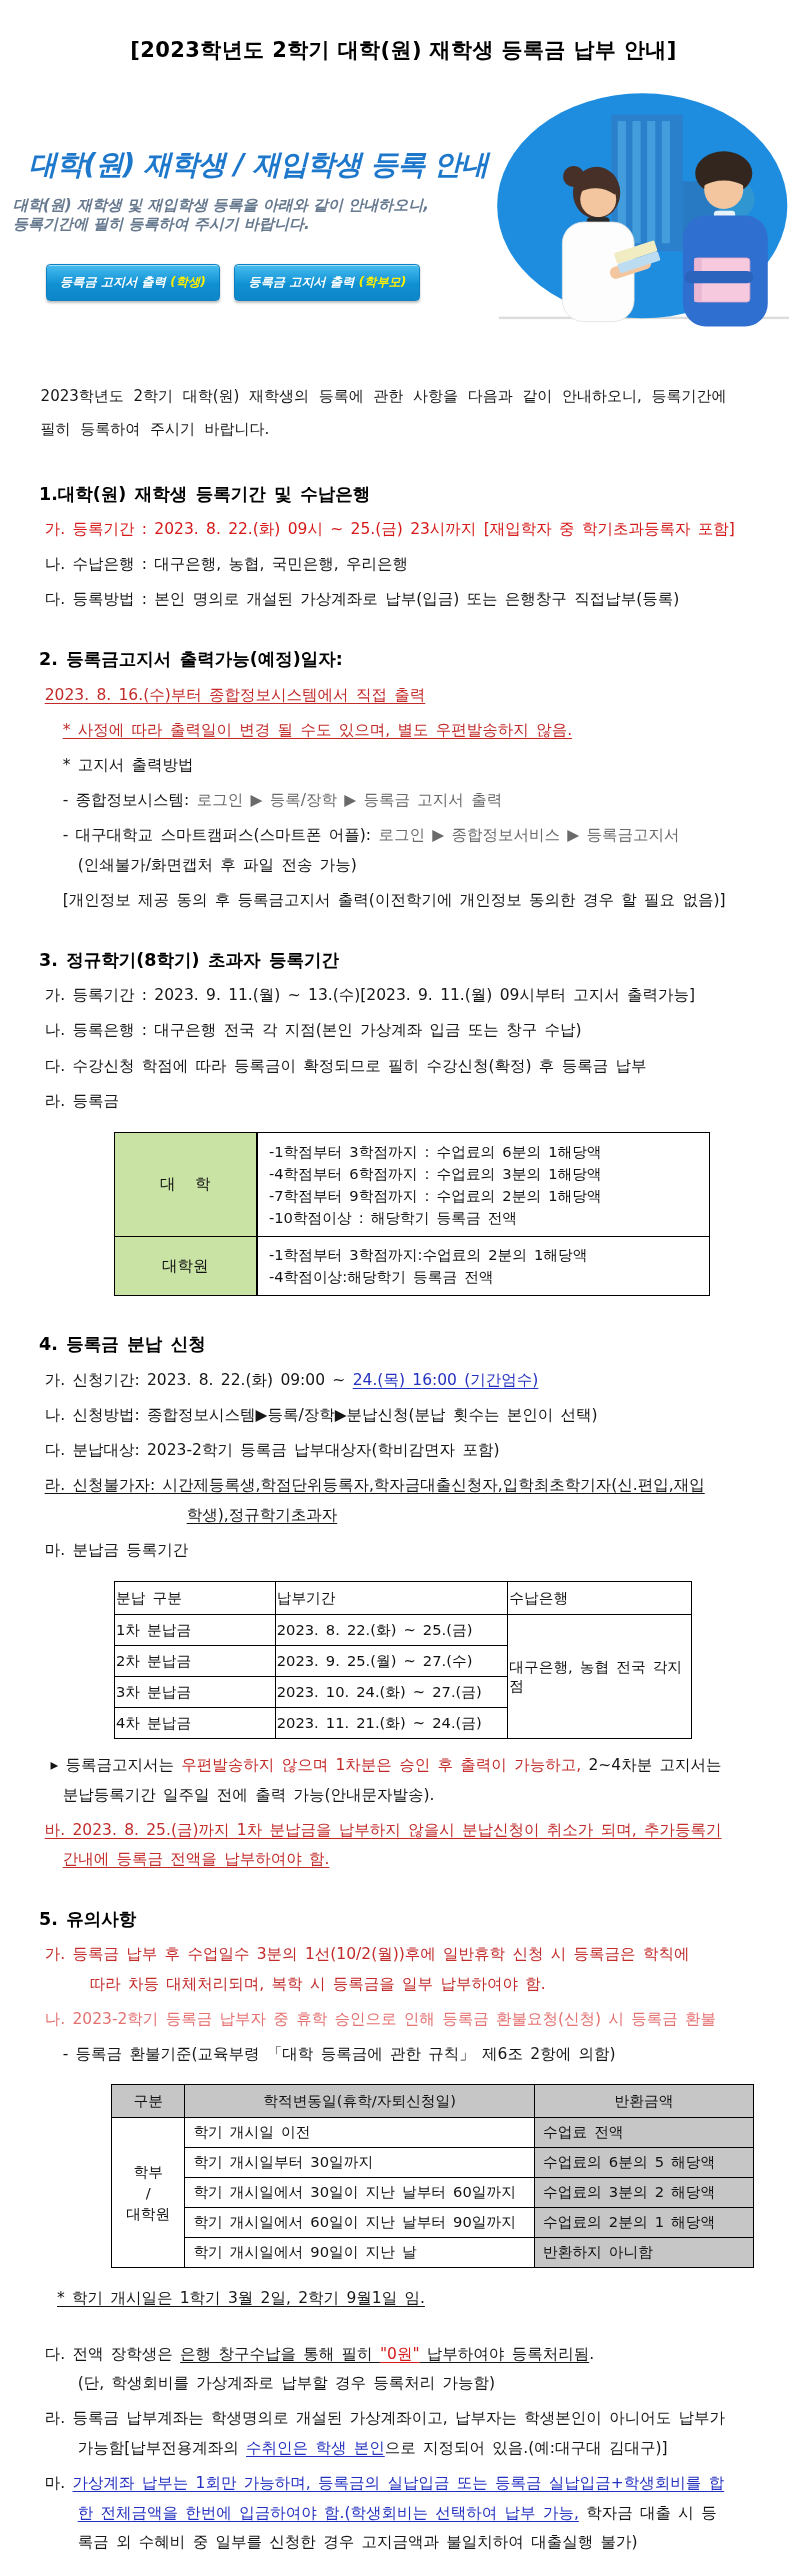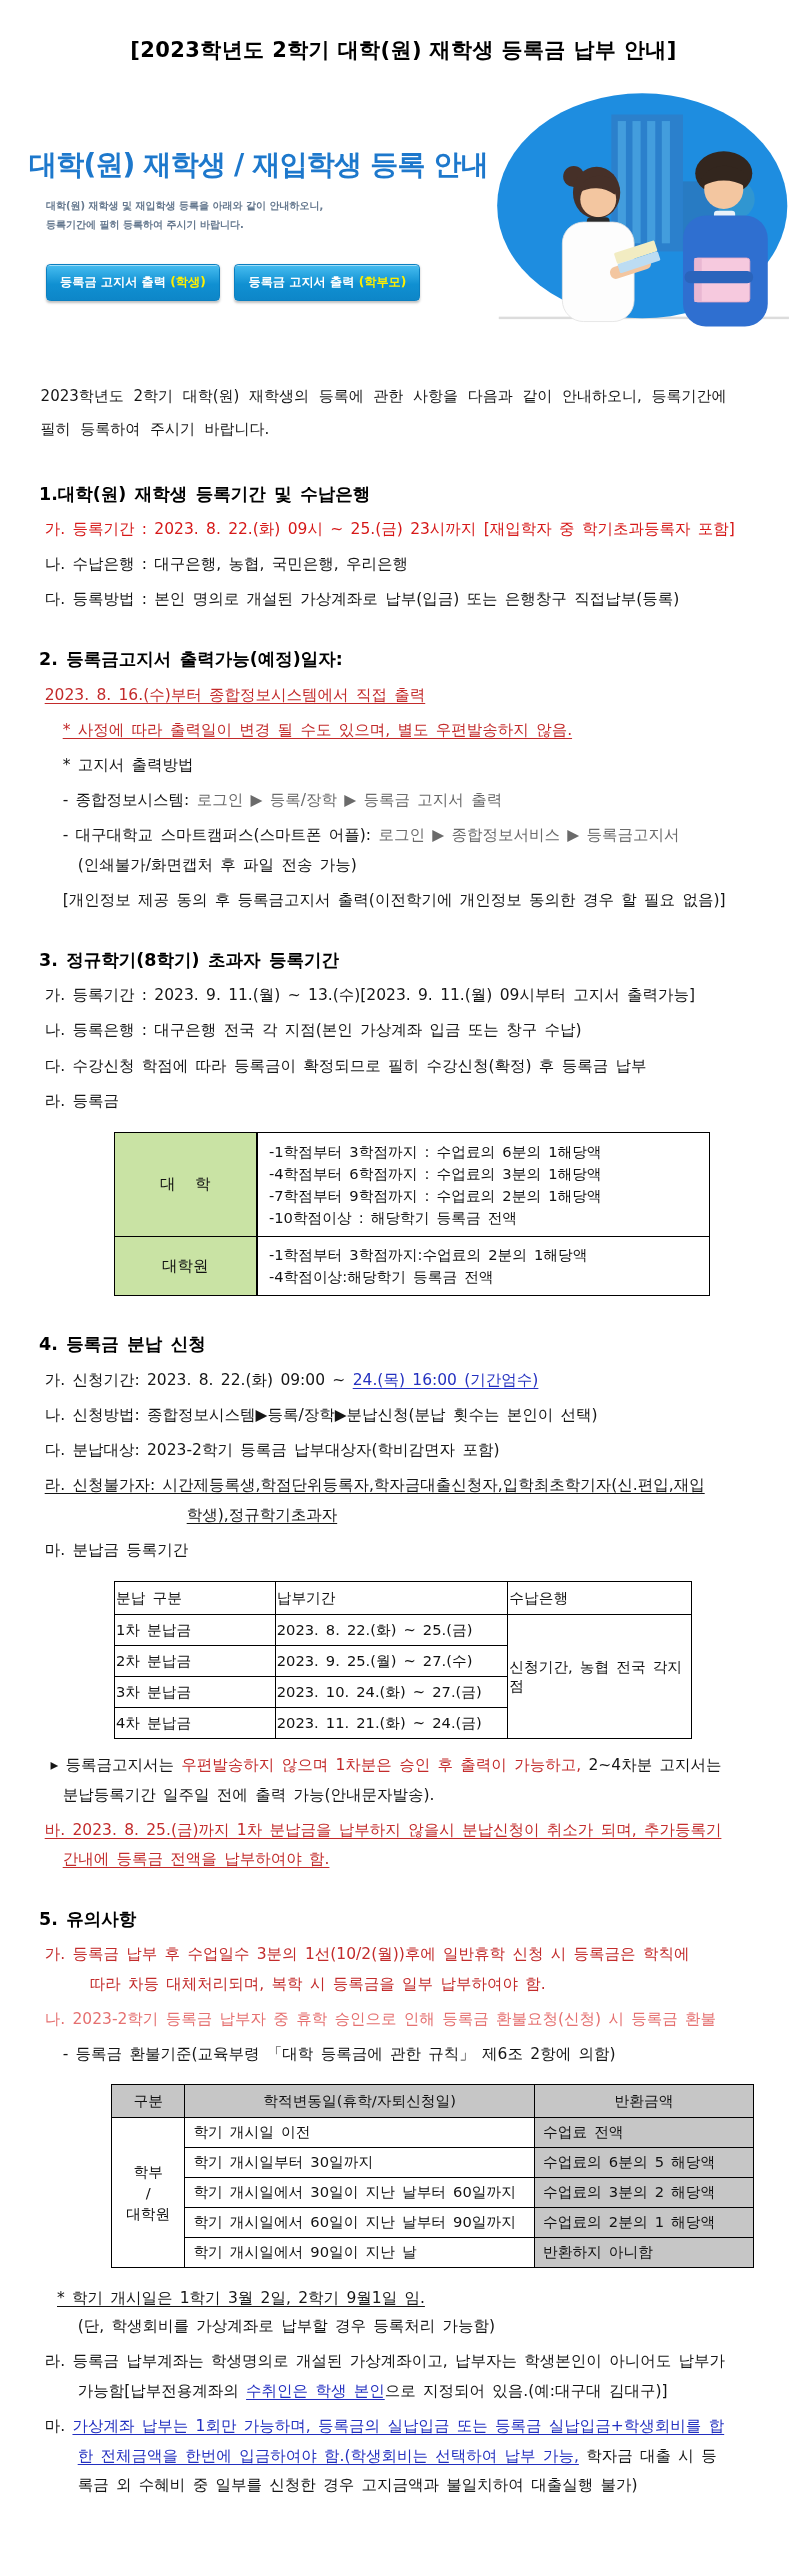--- a/index.html
+++ b/index.html
@@ -9,24 +9,24 @@
   }
   *{box-sizing:border-box;}
   body{margin:0;background:#fff;color:#151515;
        font-family:"DejaVu Sans","Liberation Sans",sans-serif;}
   .page{width:807px;min-height:2576px;background:#fff;margin:0 auto;position:relative;overflow:hidden;}
   .doc{padding:0 28px 57px 39px;word-spacing:2.4px;}
 
   h1.title{margin:36px 0 0;text-align:center;font-size:21px;font-weight:bold;color:#000;letter-spacing:0.4px;}
 
   
-  .banner{position:relative;height:259px;margin-top:9.8px;}
+  .banner{position:relative;height:259px;margin-top:9.8px;font-style:italic;}
   .banner-heading{position:absolute;left:29px;top:72px;font-size:28px;font-weight:bold;
                   color:var(--head-blue);letter-spacing:-0.8px;white-space:nowrap;}
-  .banner-sub{position:absolute;left:46px;top:122px;font-size:10px;font-weight:bold;
+  .banner-sub{position:absolute;left:13px;top:122px;font-size:15px;font-weight:bold;
               color:var(--sub-gray);line-height:19.5px;}
   .banner-buttons{position:absolute;left:46px;top:190px;display:flex;gap:14.7px;border-radius:15px;}
   .btn{display:inline-block;min-width:173px;padding:9px 13px;text-align:center;cursor:pointer;
        background:linear-gradient(#47bdf0,#1090d2 55%,#0d86c8);border:0.8px solid #0b7fc0;border-radius:4.1px;
        box-shadow:inset 0 0.8px 0 rgba(255,255,255,.65),0 1.6px 2.4px rgba(0,0,0,.25);
        color:#fff;font-weight:bold;font-size:12.2px;white-space:nowrap;}
   .btn .target{color:#ffee00;}
   .banner-art{position:absolute;right:4.9px;top:3.3px;}
 
   
@@ -188,21 +188,21 @@
     <table class="tbl installment">
       <tbody>
           <tr>
         <th class="col1">분납 구분</th>
         <th class="col2">납부기간</th>
         <th class="col3">수납은행</th>
       </tr>
       <tr>
         <td>1차 분납금</td>
         <td>2023. 8. 22.(화) ~ 25.(금)</td>
-        <td rowspan="4">신청기간, 농협 전국 각지점</td>
+        <td rowspan="4">대구은행, 농협 전국 각지점</td>
       </tr>
       <tr>
         <td>2차 분납금</td>
         <td>2023. 9. 25.(월) ~ 27.(수)</td>
       </tr>
       <tr>
         <td>3차 분납금</td>
         <td>2023. 10. 24.(화) ~ 27.(금)</td>
       </tr>
       <tr>
@@ -253,20 +253,21 @@
       </tr>
       <tr>
         <td class="event">학기 개시일에서 90일이 지난 날</td>
         <td class="amount">반환하지 아니함</td>
       </tr>
     </tbody>
       </table>
 
     <div class="footnote u">* 학기 개시일은 1학기 3월 2일, 2학기 9월1일 임.</div>
 
+    <div class="item" style="margin-top:34px;"><span>다. 전액 장학생은 </span><span class="u">은행 창구수납을 통해 필히 </span><span class="u red">"0원"</span><span class="u"> 납부하여야 등록처리됨</span><span>.</span></div>
     <div class="item cont ind-40">(단, 학생회비를 가상계좌로 납부할 경우 등록처리 가능함)</div>
 
     <div class="item">라. 등록금 납부계좌는 학생명의로 개설된 가상계좌이고, 납부자는 학생본인이 아니어도 납부가</div>
     <div class="item cont ind-40"><span>가능함[납부전용계좌의 </span><span class="blue u">수취인은 학생 본인</span><span>으로 지정되어 있음.(예:대구대 김대구)]</span></div>
 
     <div class="item"><span>마. </span><span class="blue u">가상계좌 납부는 1회만 가능하며, 등록금의 실납입금 또는 등록금 실납입금+학생회비를 합</span></div>
     <div class="item cont ind-40"><span class="blue u">한 전체금액을 한번에 입금하여야 함.(학생회비는 선택하여 납부 가능,</span><span> 학자금 대출 시 등</span></div>
     <div class="item cont ind-40">록금 외 수혜비 중 일부를 신청한 경우 고지금액과 불일치하여 대출실행 불가)</div>
 
   </div>

